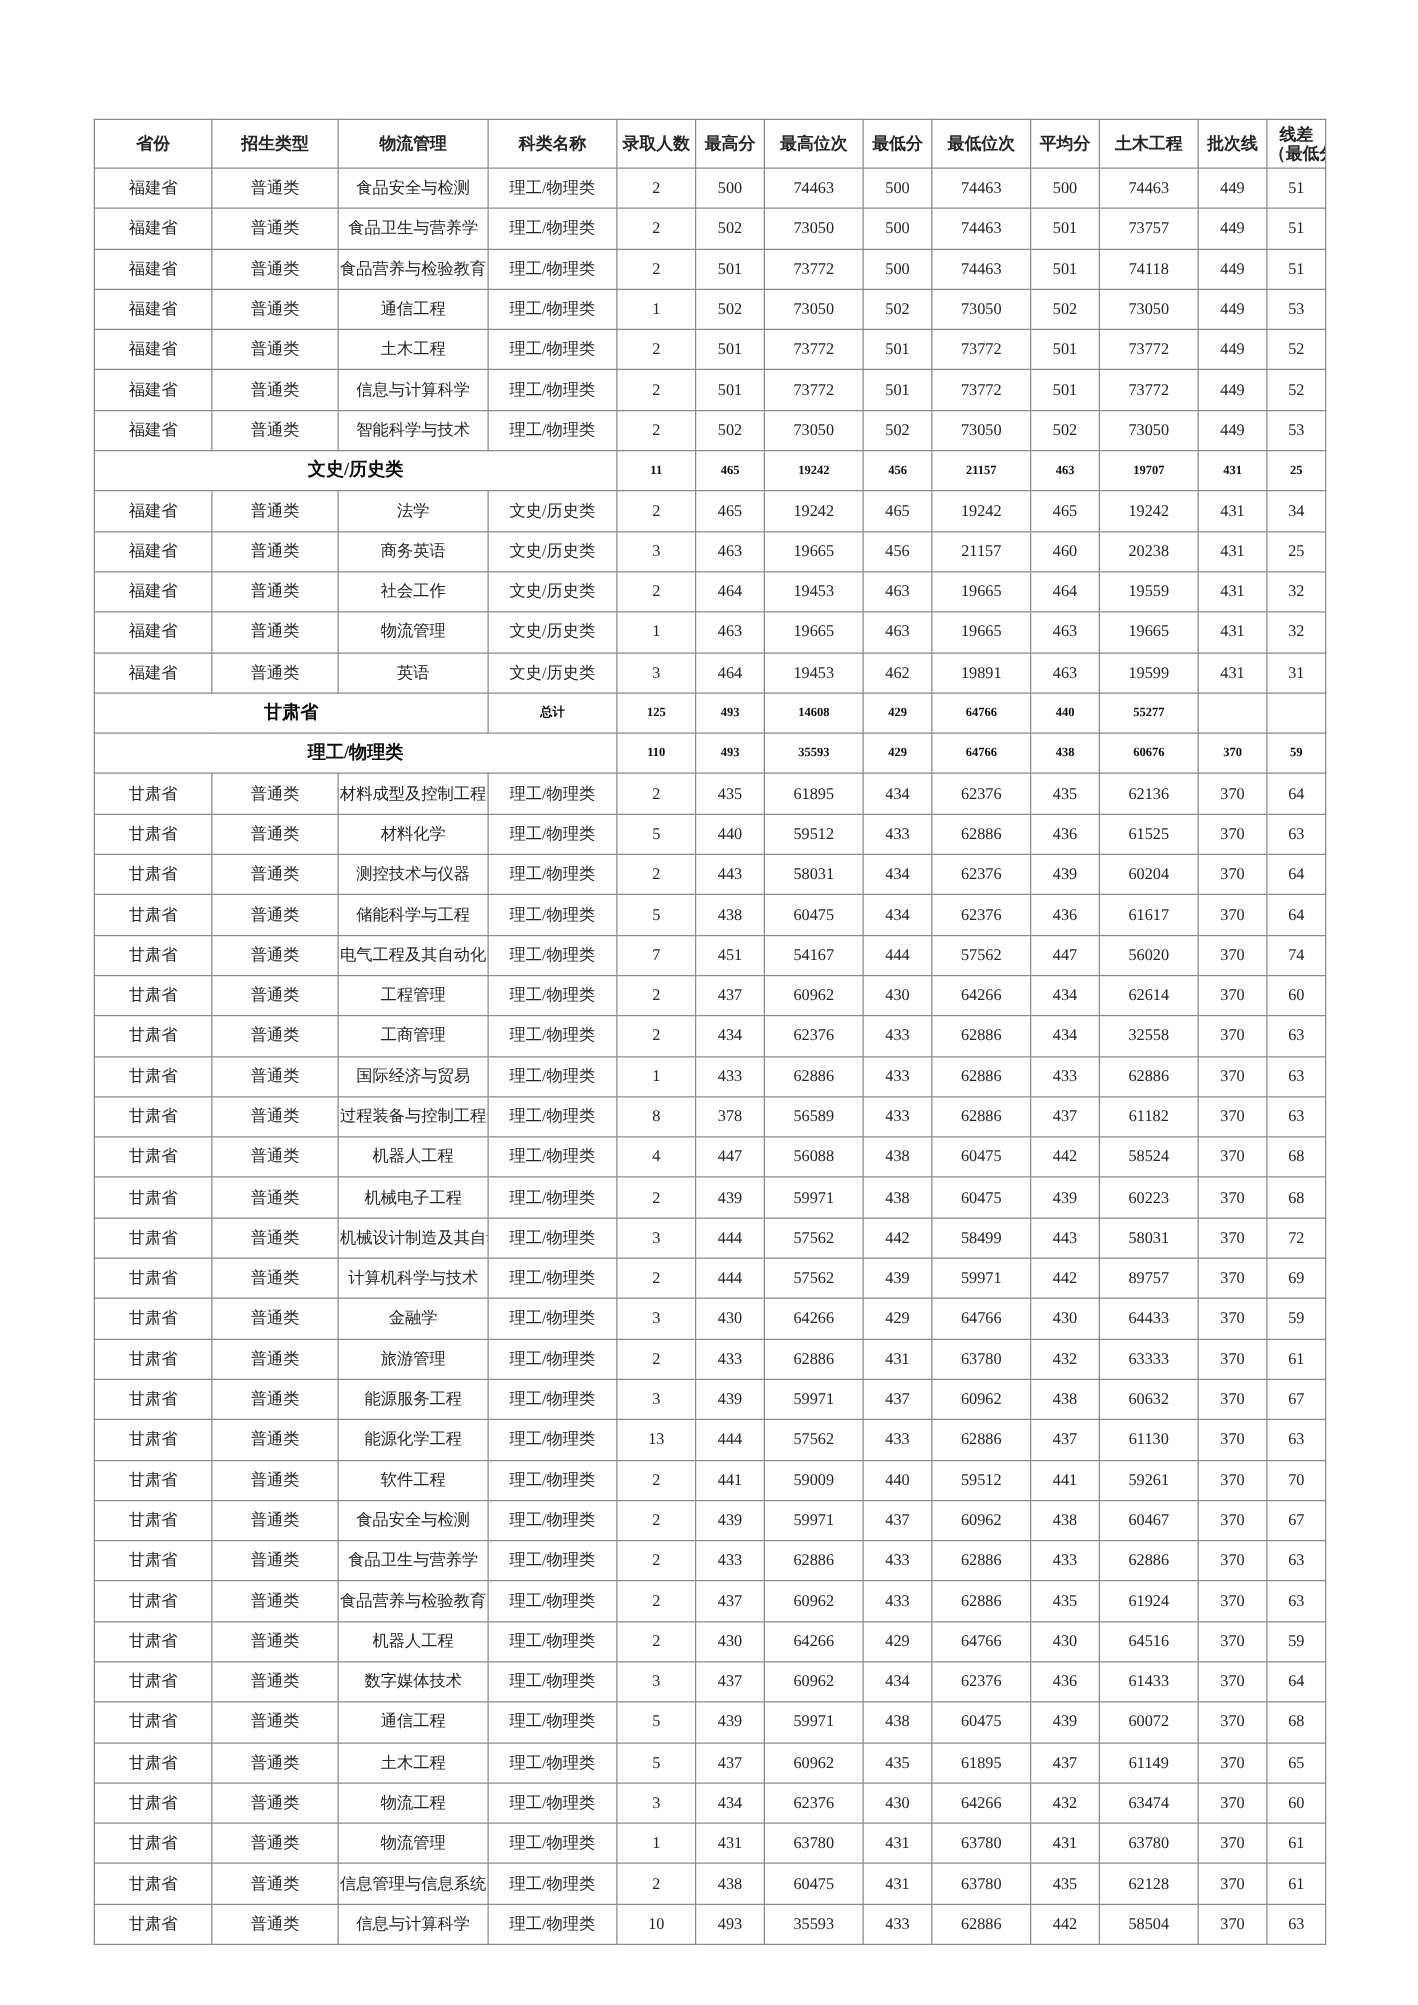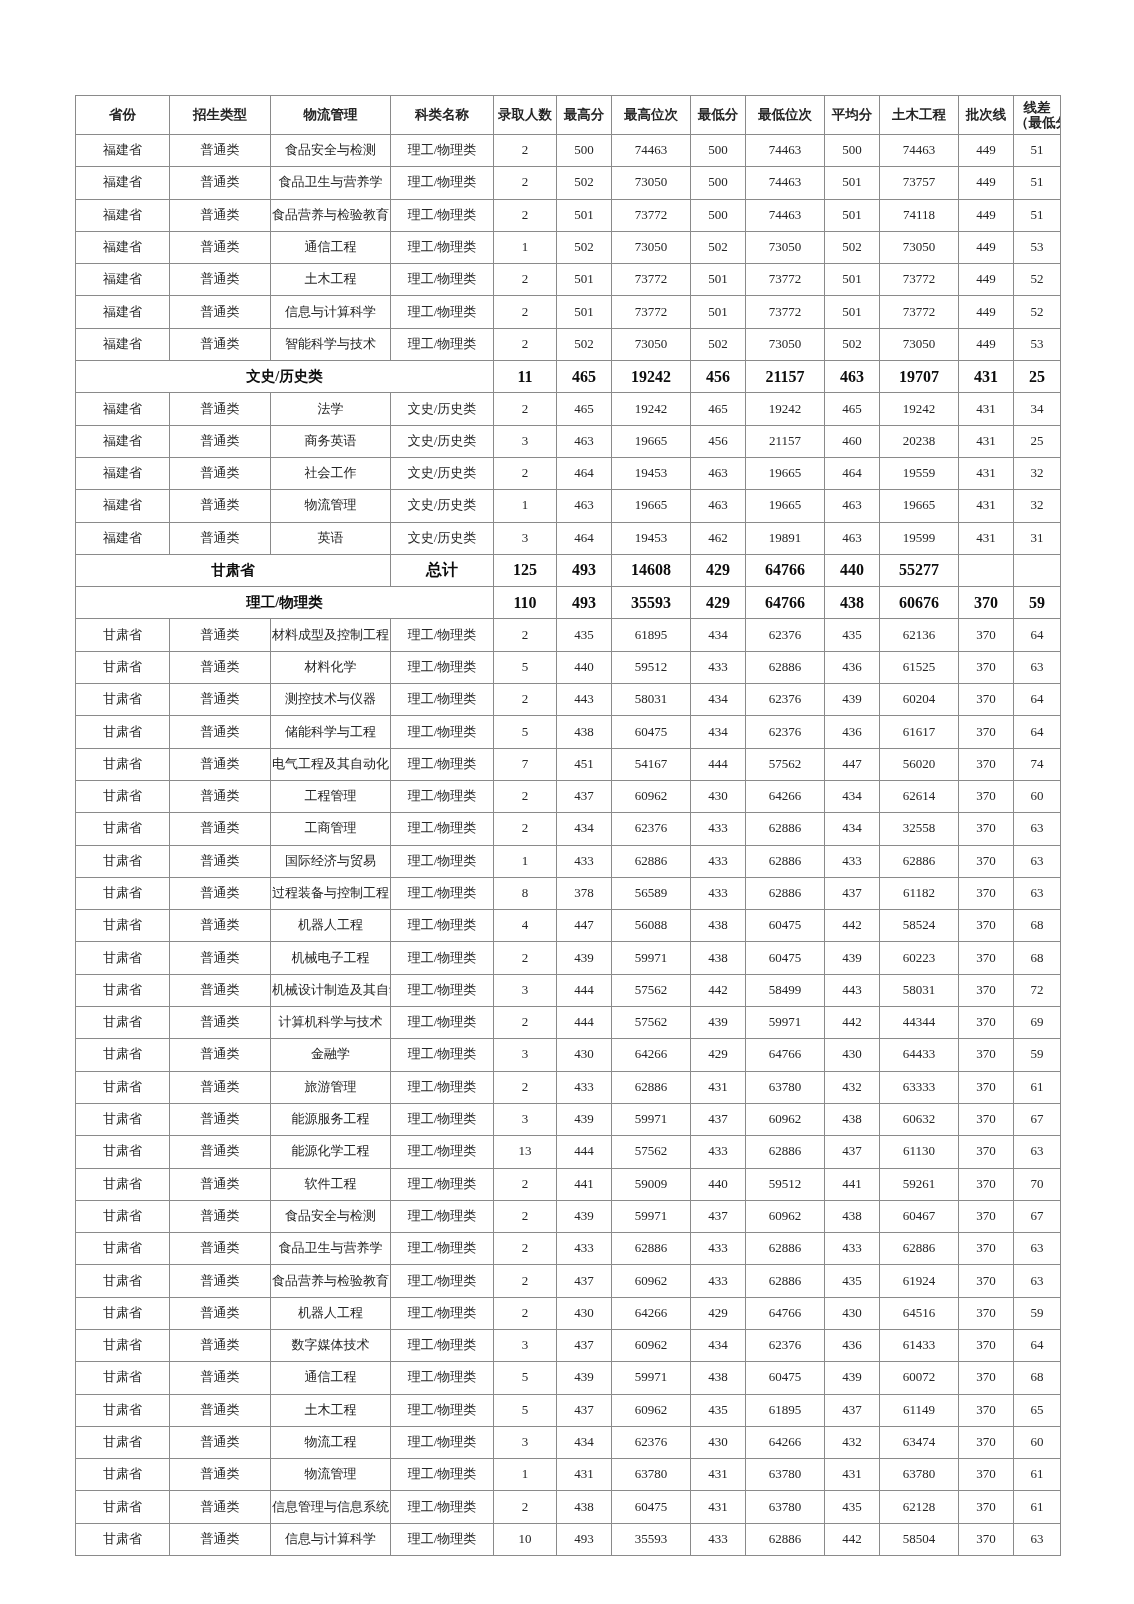--- a/index.html
+++ b/index.html
@@ -59,21 +59,21 @@
   .c-ls        { width: 55px; }
   .c-lr        { width: 79px; }
   .c-as        { width: 55px; }
   .c-ar        { width: 79px; }
   .c-batch     { width: 55px; }
   .c-diff      { width: 47px; }
 
   tr.group-row td {
     font-weight: bold;
     color: #0d0d0d;
-    font-size: 16px;
+    font-size: 10px;
   }
   tr.group-row td.group-label {
     font-size: 14.5px;
   }
   td.num { font-variant-numeric: lining-nums; }
   td.empty-cell { }
 </style>
 </head>
 <body>
 
@@ -516,21 +516,21 @@
           <td>甘肃省</td>
           <td>普通类</td>
           <td>计算机科学与技术</td>
           <td>理工/物理类</td>
           <td class="num">2</td>
           <td class="num">444</td>
           <td class="num">57562</td>
           <td class="num">439</td>
           <td class="num">59971</td>
           <td class="num">442</td>
-          <td class="num">44344</td>
+          <td class="num">89757</td>
           <td class="num">370</td>
           <td class="num">69</td>
         </tr>
         <tr>
           <td>甘肃省</td>
           <td>普通类</td>
           <td>金融学</td>
           <td>理工/物理类</td>
           <td class="num">3</td>
           <td class="num">430</td>

